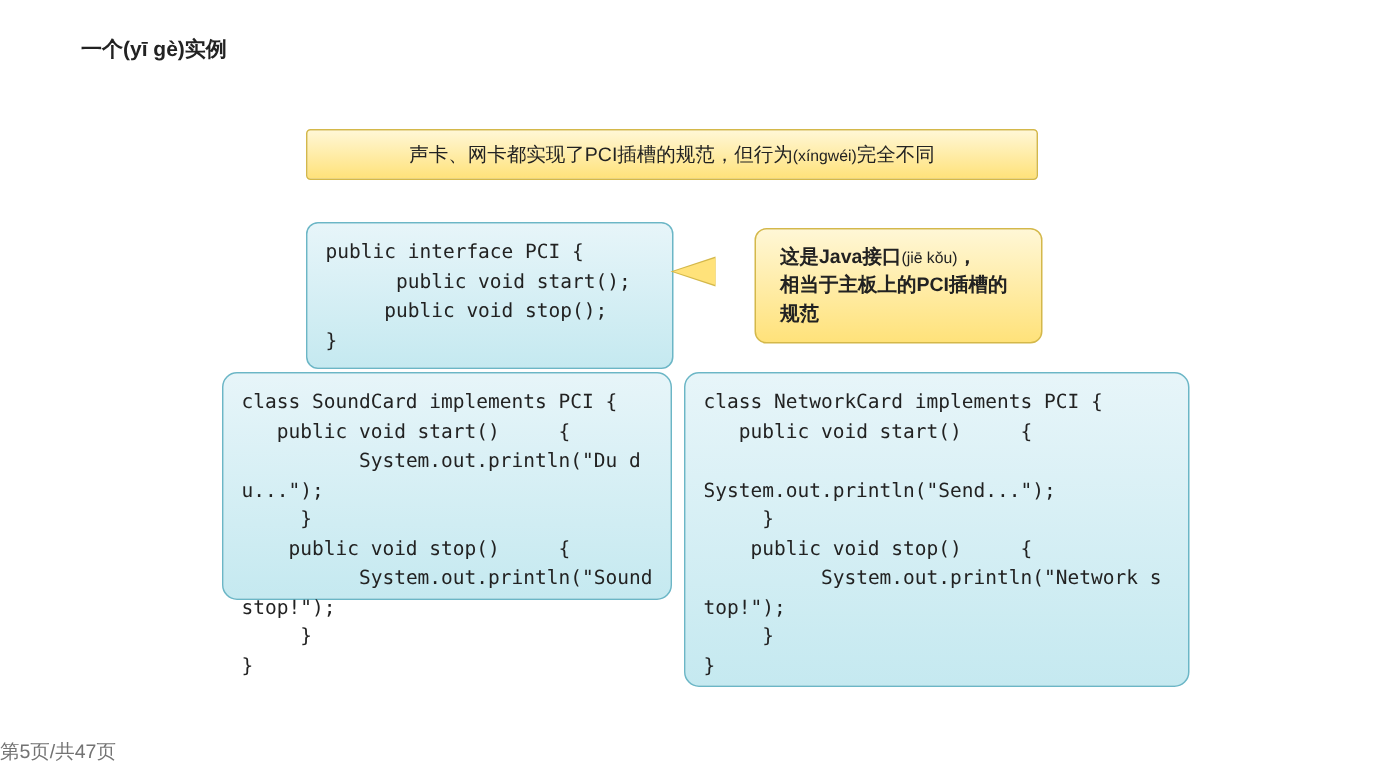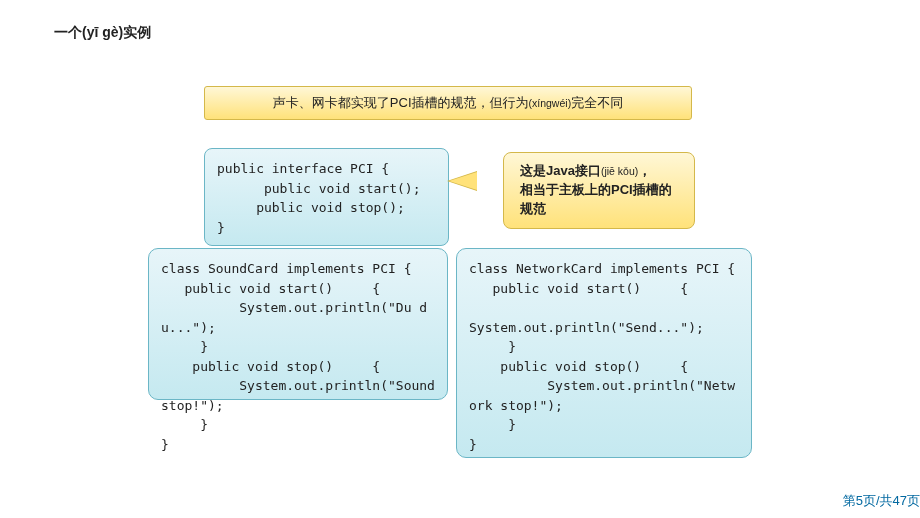--- a/index.html
+++ b/index.html
@@ -91,28 +91,28 @@
     border-radius: 10px;
     padding: 10px 12px;
     font-family: "SimSun", "NSimSun", monospace;
     font-size: 13px;
     line-height: 1.5;
     color: #222;
     white-space: pre-wrap;
     word-break: break-all;
   }
   .left { top: 248px; left: 148px; width: 300px; height: 152px; }
-  .right { top: 248px; left: 456px; width: 296px; height: 210px; }
+  .right { top: 248px; left: 456px; width: 337px; height: 210px; }
   .pagenum {
     position: absolute;
     bottom: 8px;
     left: 0; right: 0;
-    text-align: right;
+    text-align: left;
     font-size: 13px;
-    color: #0369a1;
+    color: #737373;
   }
 </style>
 </head>
 <body>
 
 <div class="title">一个(yī gè)实例</div>
 
 <div class="banner">
   <span>声卡、网卡都实现了PCI插槽的规范，但行为</span><span class="sub">(xíngwéi)</span><span>完全不同</span>
 </div>

